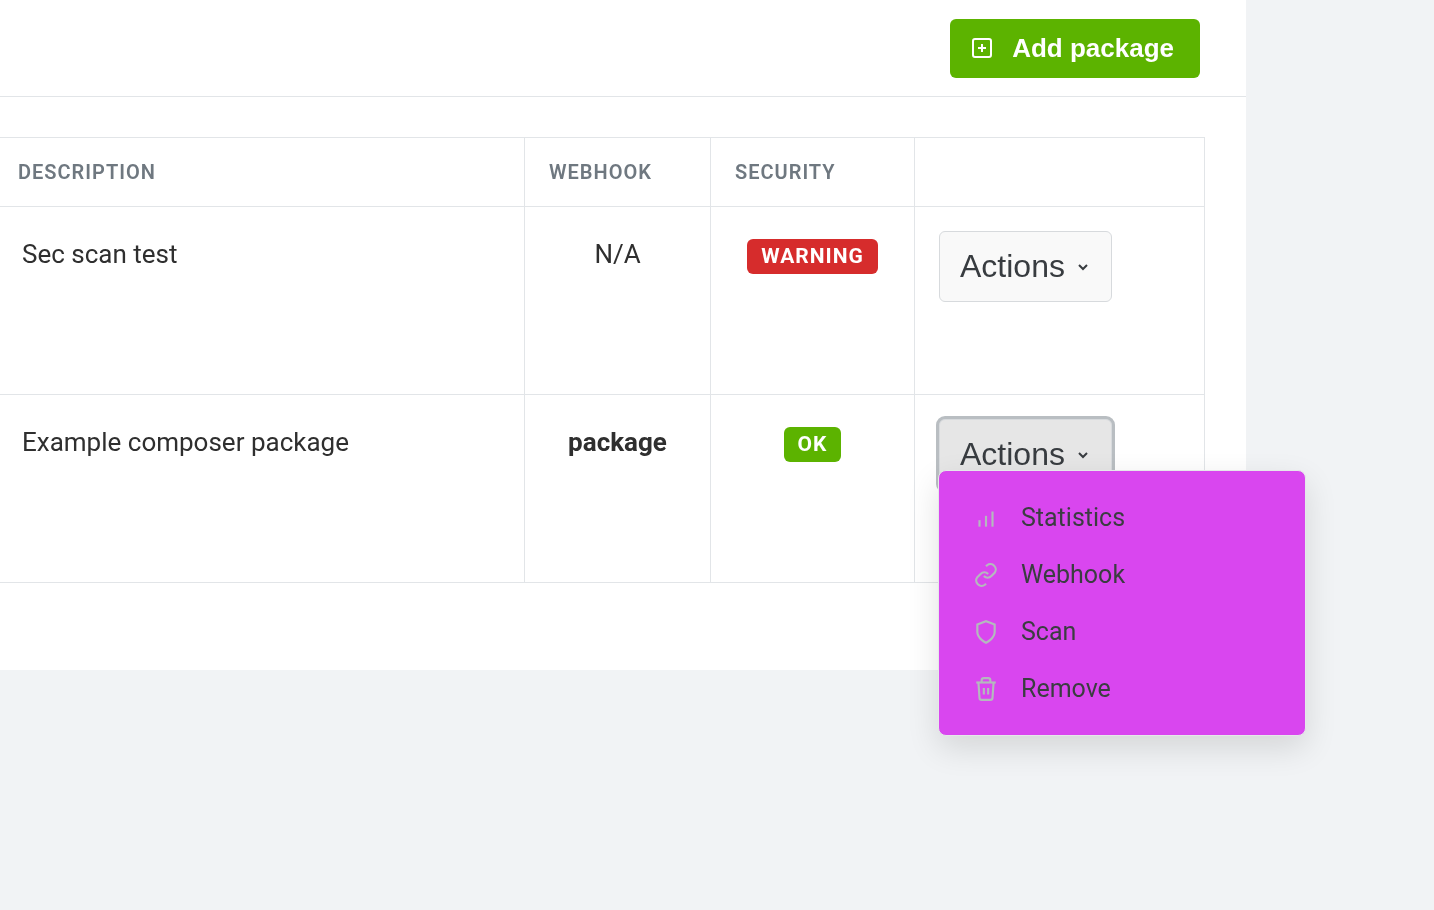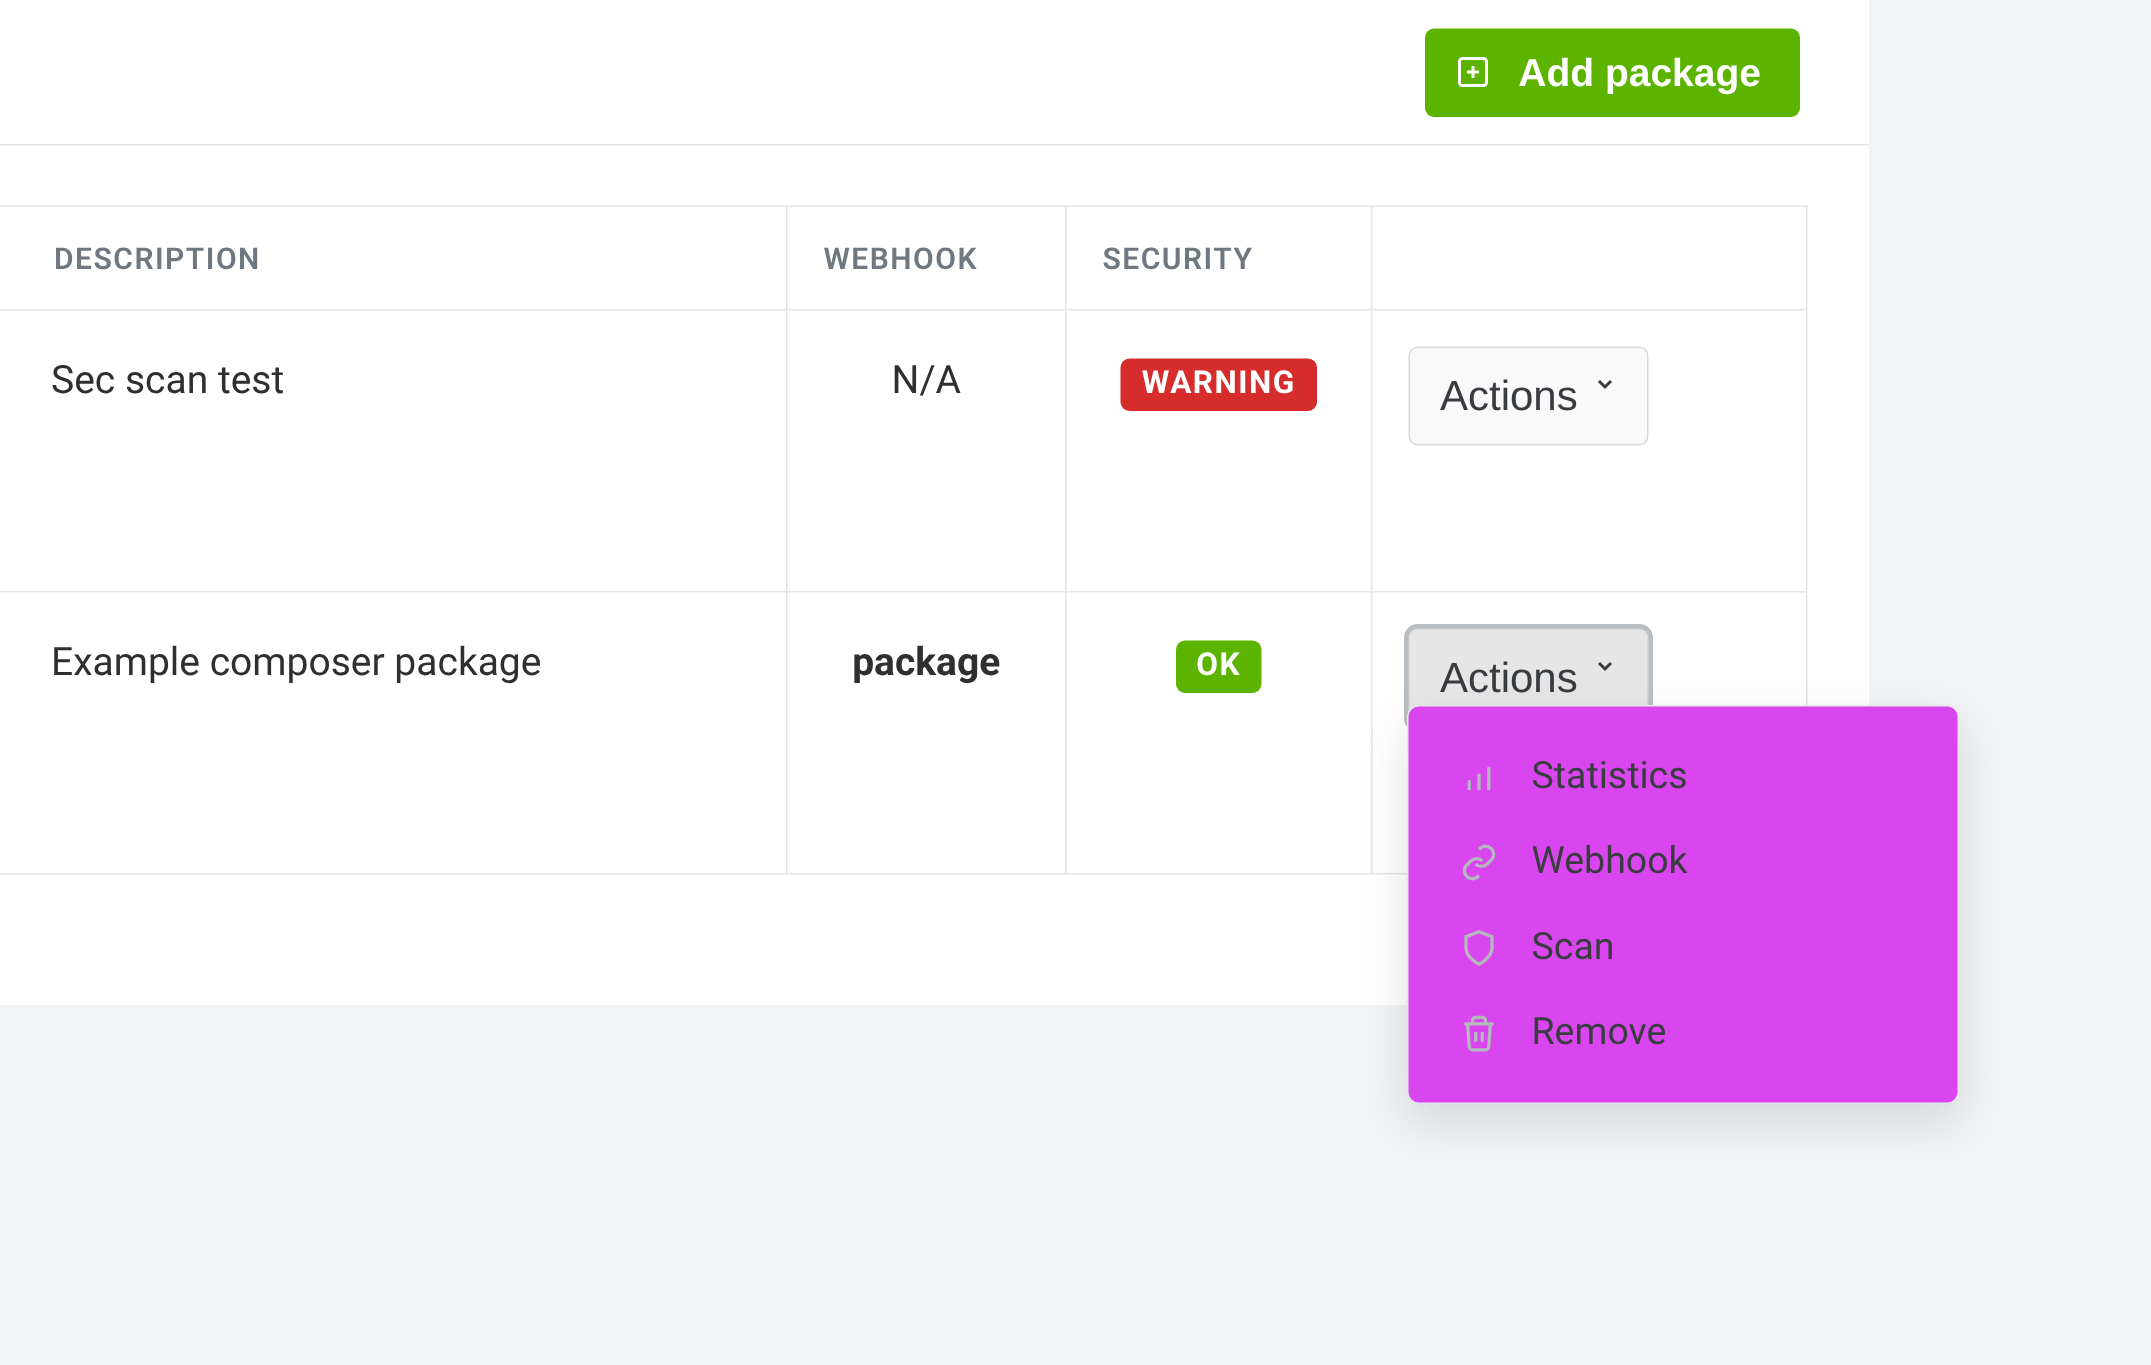--- a/index.html
+++ b/index.html
@@ -49,52 +49,53 @@
     text-align: left;
     font-size: 20px;
     letter-spacing: 1px;
     font-weight: 600;
     color: #6f7880;
     padding: 22px 24px;
     border: 1px solid #e2e5e8;
     border-left: none;
     background: #fff;
   }
-  .table th.col-desc { padding-left: 36px; }
+  .table th.col-desc { padding-left: 18px; }
   .table td {
     font-size: 26px;
     padding: 32px 24px 120px 24px;
     vertical-align: top;
     border: 1px solid #e2e5e8;
     border-left: none;
     color: #2f2f2f;
   }
-  .table td.col-desc { padding-left: 34px; }
+  .table td.col-desc { padding-left: 22px; }
   .center { text-align: center; }
   .bold { font-weight: 700; }
   .badge {
     display: inline-block;
     color: #fff;
     font-weight: 700;
     font-size: 21px;
     letter-spacing: 1px;
     padding: 5px 14px 6px;
     border-radius: 6px;
   }
   .badge-warn { background: #d62c2c; }
   .badge-ok { background: #5cb300; }
   .actions-btn {
     background: #f9f9f9;
     border: 1px solid #d7dadd;
     border-radius: 6px;
-    font-size: 28px;
+    font-size: 32px;
     font-weight: 500;
     color: #383c40;
     padding: 16px 20px;
     display: inline-flex;
+    align-items: center;
     gap: 10px;
     cursor: pointer;
   }
   .actions-btn.open {
     background: #e6e6e6;
     box-shadow: 0 0 0 3px #b9bec2;
   }
   .chev { width: 16px; height: 16px; }
   .col-actions { padding-top: 24px !important; padding-bottom: 24px !important; text-align: left; padding-left: 24px; }
   th.col-actions-h { width: 290px; }

